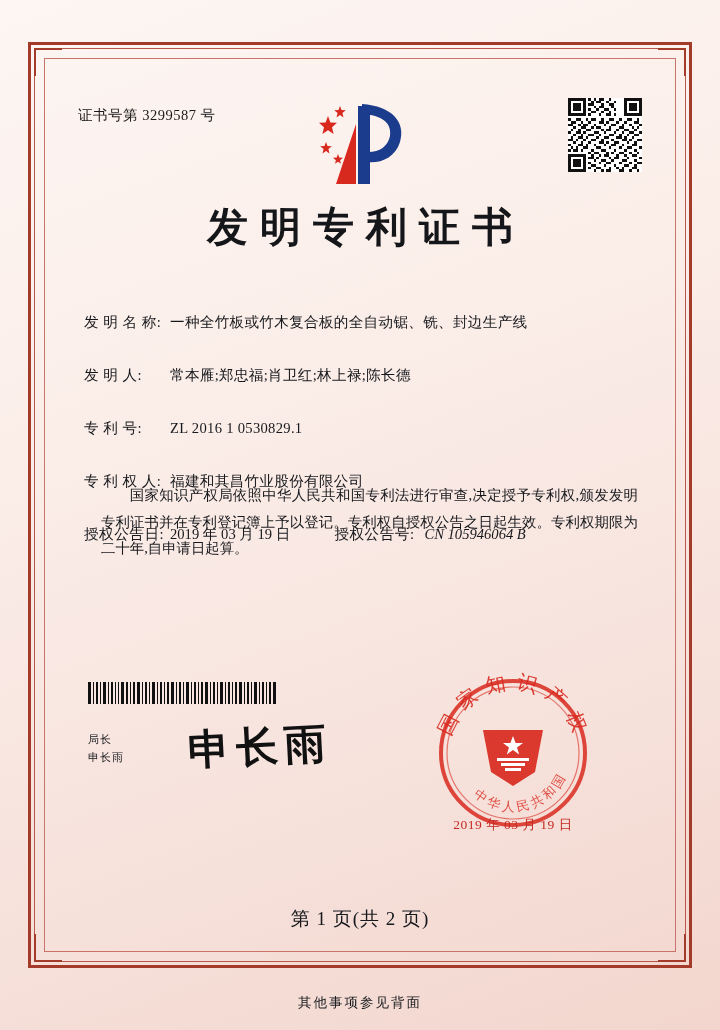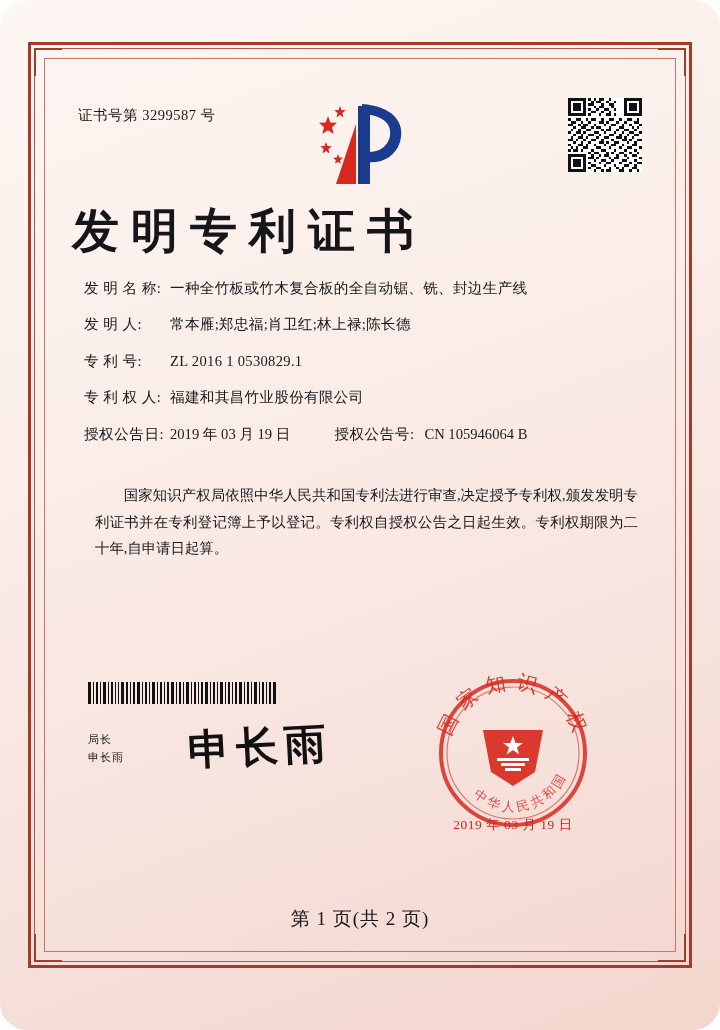--- a/index.html
+++ b/index.html
@@ -14,21 +14,20 @@
     color: #1a1a1a;
     overflow: hidden;
   }
 
   .page {
     position: relative;
     width: 720px;
     height: 1030px;
     background: linear-gradient(160deg, #fdf6f3 0%, #fbeee9 35%, #f7e2dc 70%, #f2d6ce 100%);
     box-sizing: border-box;
-    border-radius: 27px;
   }
 
   
   .border-outer {
     position: absolute;
     left: 28px;
     top: 42px;
     right: 28px;
     bottom: 62px;
     border: 3px solid #a33a2a;
@@ -102,75 +101,77 @@
     transform: translateX(-50%);
     width: 120px;
     height: 100px;
   }
 
   .title {
     position: absolute;
     left: 0;
     right: 0;
     top: 126px;
-    text-align: left;
-    font-size: 47px;
+    text-align: center;
+    font-size: 41px;
     letter-spacing: 12px;
     font-weight: bold;
     color: #15161a;
     font-family: "DejaVu Serif", "Liberation Serif", serif;
     text-indent: 12px;
   }
 
   .fields {
     position: absolute;
     left: 24px;
     right: 18px;
     top: 205px;
   }
   .field-row {
     display: flex;
     align-items: flex-start;
     margin-bottom: 17.5px;
     font-size: 14.6px;
     line-height: 1.3;
     color: #16181c;
+    margin-top: 34px;
   }
   .field-label {
     width: 86px;
     flex: 0 0 86px;
     letter-spacing: 0.5px;
     white-space: nowrap;
   }
   .field-value {
     flex: 1 1 auto;
     letter-spacing: 0.3px;
   }
   .field-row .sub-label {
     margin-left: 44px;
     white-space: nowrap;
     letter-spacing: 0.5px;
   }
   .field-row .sub-value {
     margin-left: 10px;
     white-space: nowrap;
+    font-style: italic;
   }
 
   .paragraphs {
     position: absolute;
     left: 24px;
     right: 22px;
     top: 408px;
     font-size: 14.4px;
     line-height: 1.85;
     text-align: justify;
     color: #16181c;
   }
   .paragraphs p {
-    margin: 0 0 2px 11px;
+    margin: 0 0 2px 17px;
     text-indent: 2em;
   }
 
   
   .barcode {
     position: absolute;
     left: 28px;
     top: 608px;
     width: 190px;
     height: 22px;
@@ -596,13 +597,14 @@
           </g>
         </g>
       </svg>
     </div>
 
     <div class="seal-date">2019 年 03 月 19 日</div>
 
     <div class="page-number">第 1 页(共 2 页)</div>
   </div>
 
+  <div class="footer-note">其他事项参见背面</div>
 </div>
 
 </body></html>

